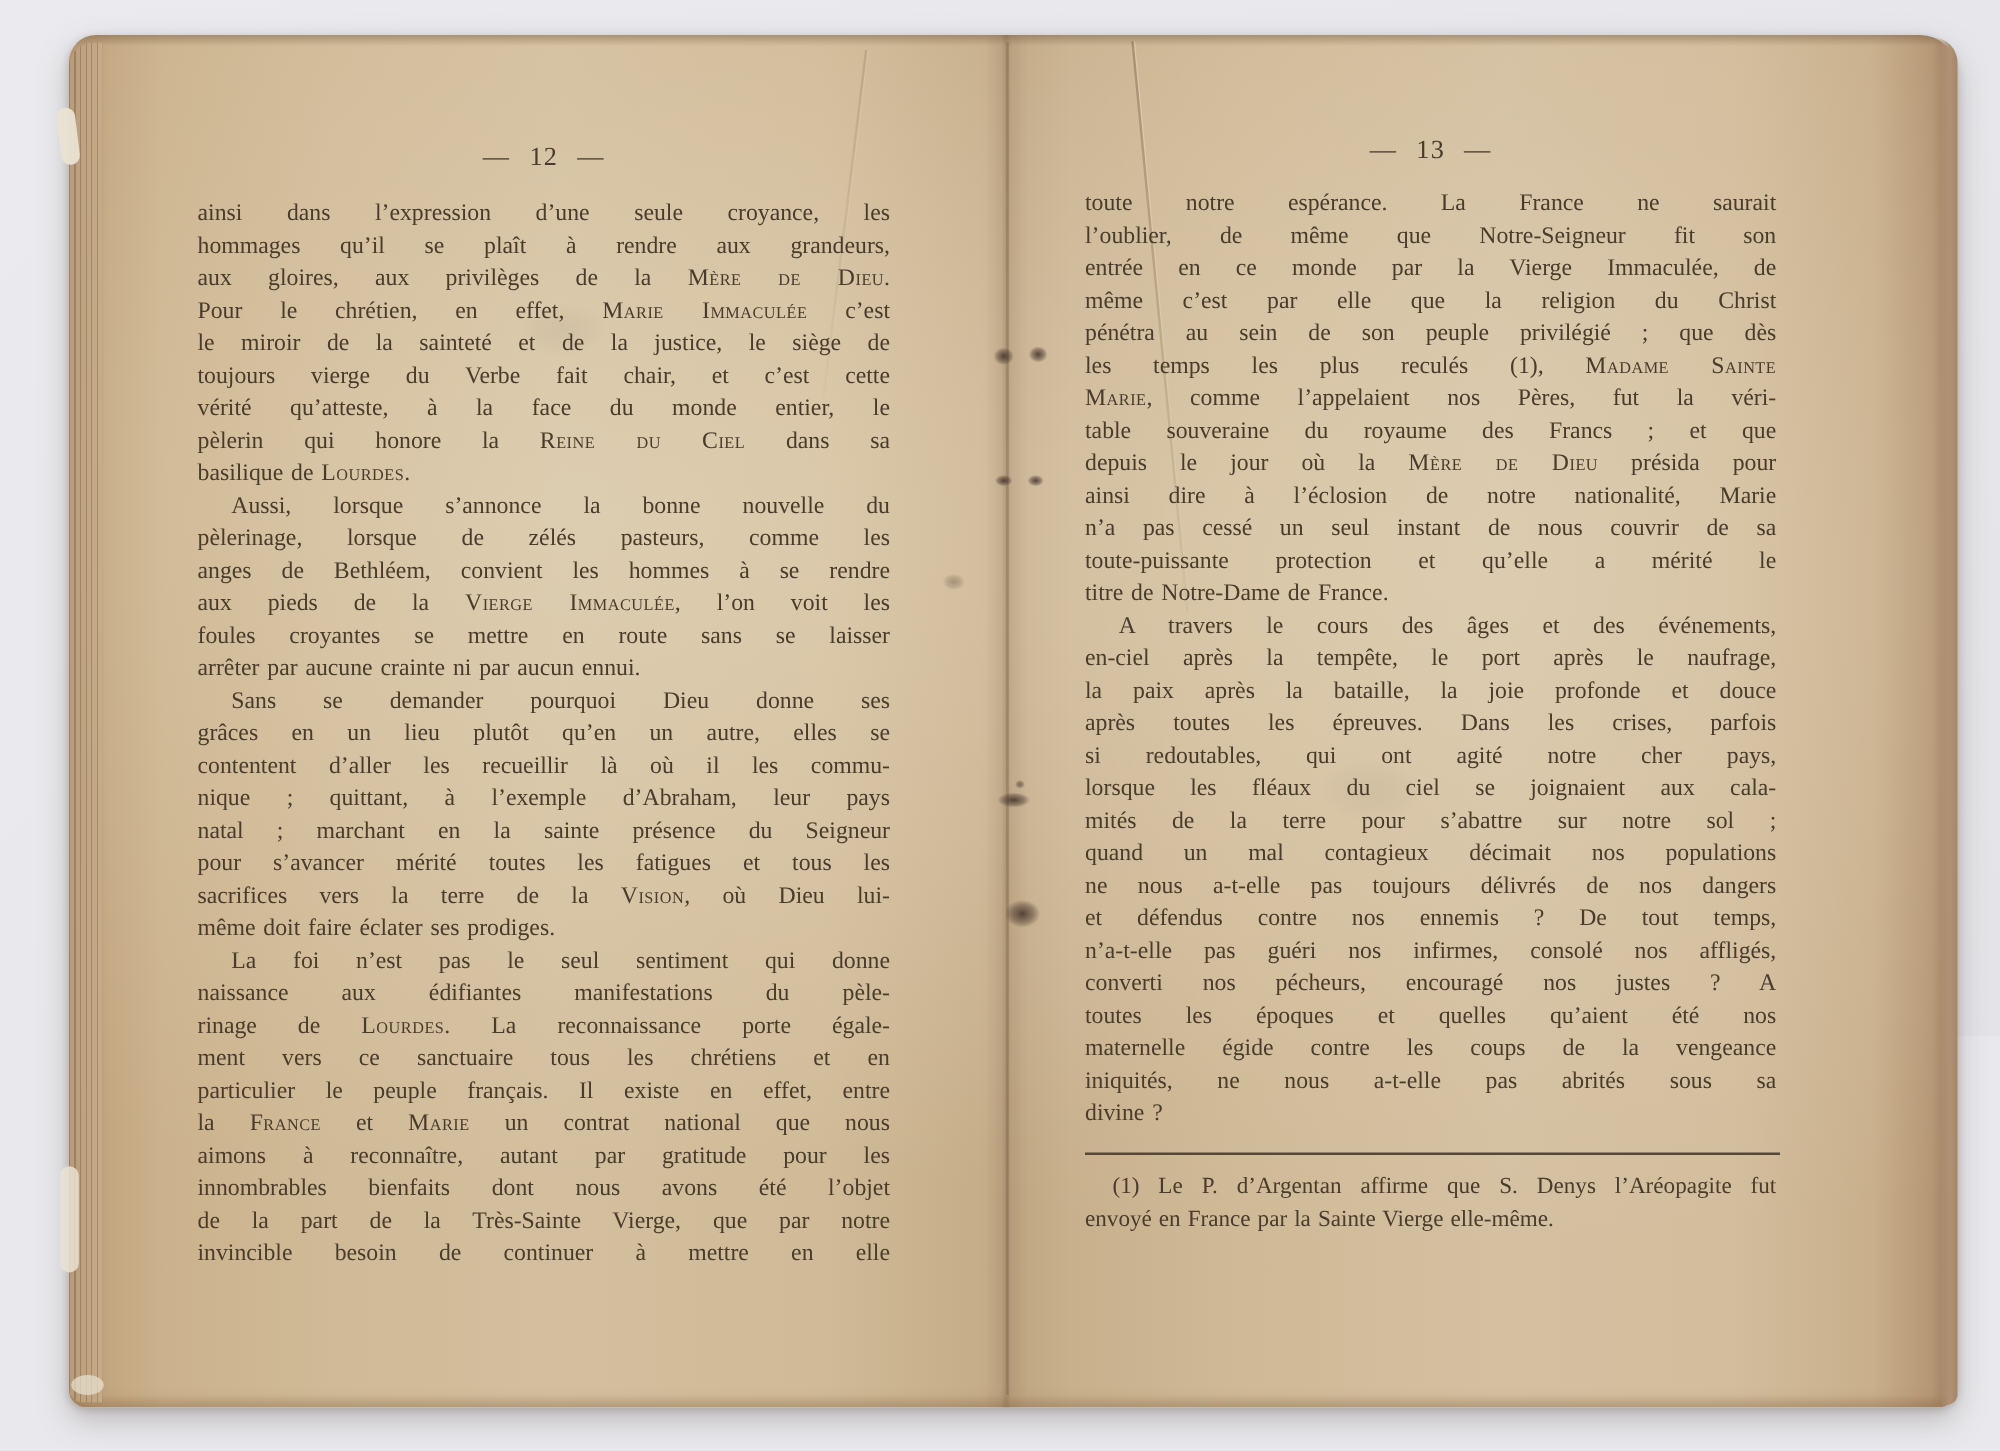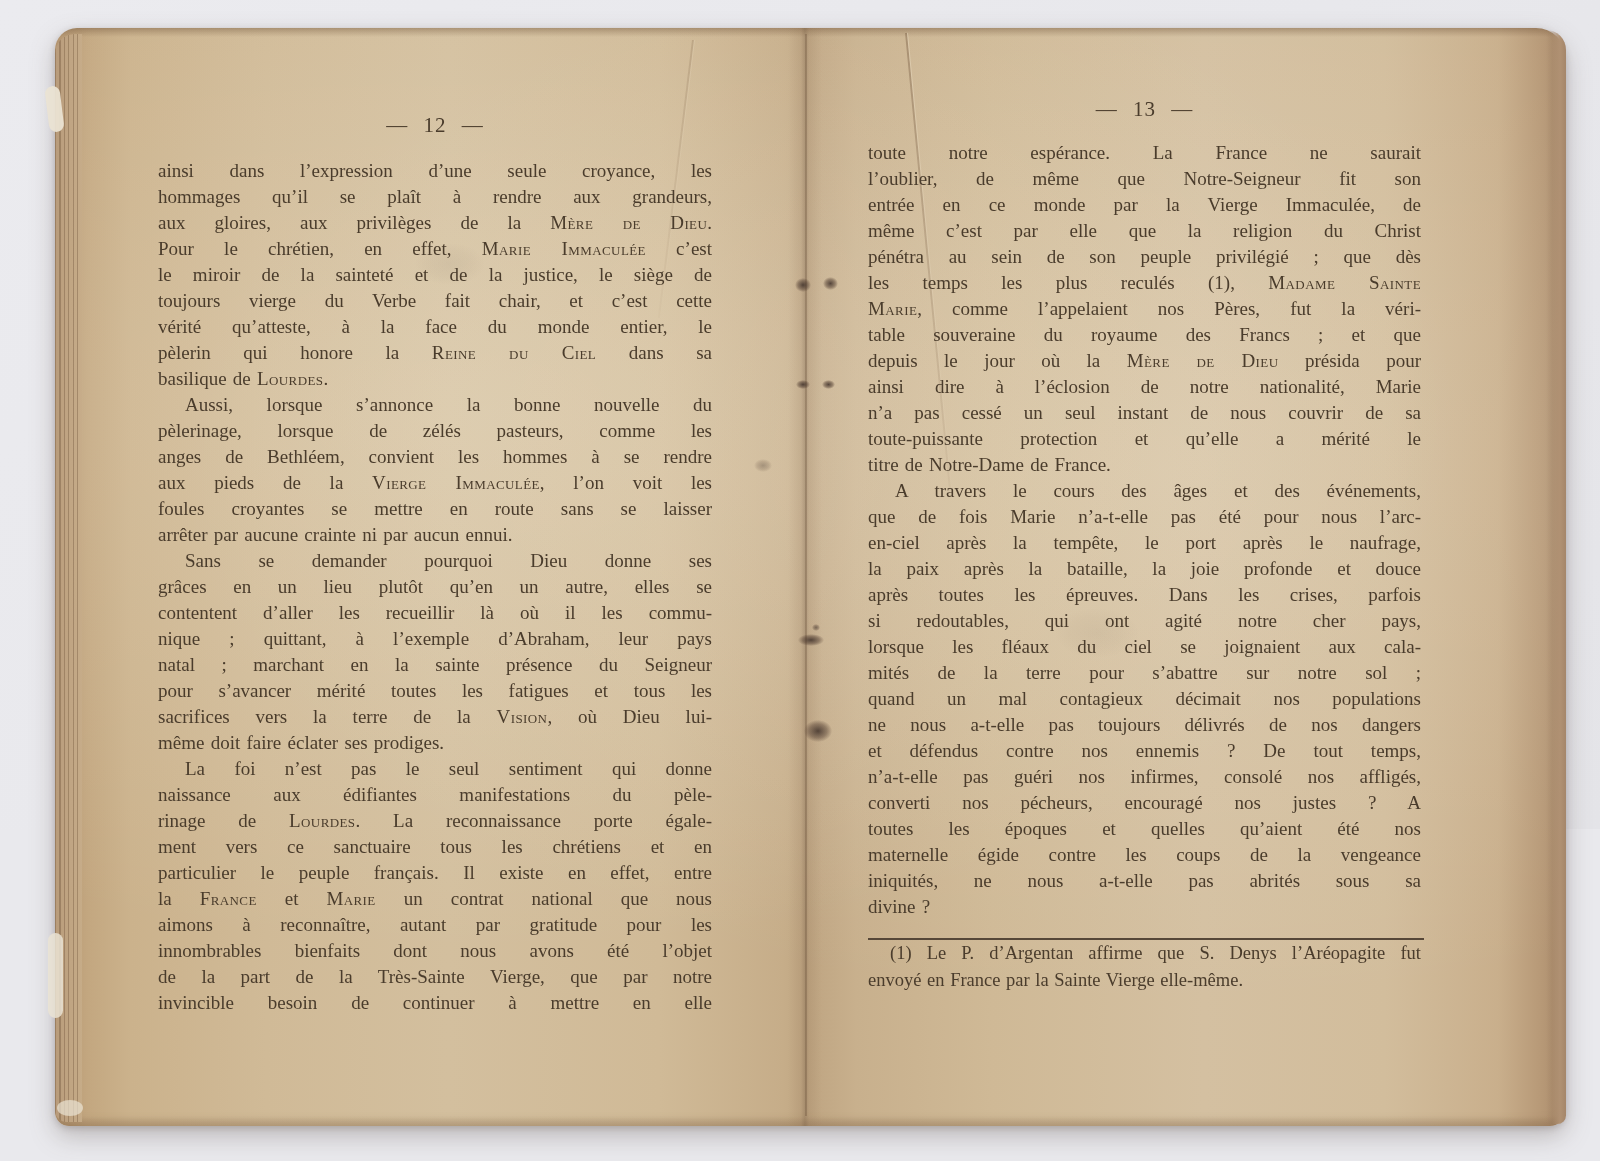--- a/index.html
+++ b/index.html
@@ -83,40 +83,40 @@
 
   
   .chip { position:absolute; background:#eae3d3; border-radius:8px; }
   .chip1 { left:-8px; top:58px;  width:15px; height:46px; transform:rotate(-7deg); opacity:.95; }
   .chip2 { left:-7px; top:905px; width:15px; height:85px; opacity:.85; }
   .chip3 { left:2px;  top:1072px; width:26px; height:16px; opacity:.7; border-radius:50%; }
 
   
   .col { position:absolute; z-index:3; color:var(--ink,#4a3c2c); }
   .col.left  { left:158px; top:112px; width:554px; }
-  .col.right { left:868px; top:96px; width:553px; }
+  .col.right { left:868px; top:106px; width:553px; }
 
   .page-number {
     text-align:center; font-size:21px; height:26px; line-height:26px;
     letter-spacing:1px; word-spacing:9px;
   }
   .textblock { margin-top:20px; font-size:19px; word-spacing:1.5px; }
   .col.right .textblock { margin-top:18px; }
 
   .line {
     line-height:26px; text-align:justify; text-align-last:justify;
     white-space:normal; hyphens:none;
   }
   .line.end    { text-align-last:left; }
   .line.indent { text-indent:27px; }
 
   .sc { font-variant:small-caps; letter-spacing:0.4px; }
 
   .fn-rule { margin-top:18px; width:556px; height:2px; background:#564738; }
-  .footnote { font-size:18.5px; word-spacing:1px; }
+  .footnote { margin-top:12px; font-size:18.5px; word-spacing:1px; }
   .footnote .line { line-height:27px; }
   .footnote .line.indent { text-indent:22px; }
 </style>
 </head>
 <body>
 
 <div class="stage">
 
   <div class="book">
     <div class="page-edges"></div>
@@ -208,21 +208,20 @@
           <div class="line"><span class="sc">Marie</span>, comme l’appelaient nos Pères, fut la véri-</div>
           <div class="line">table souveraine du royaume des Francs ; et que</div>
           <div class="line">depuis le jour où la <span class="sc">Mère de Dieu</span> présida pour</div>
           <div class="line">ainsi dire à l’éclosion de notre nationalité, Marie</div>
           <div class="line">n’a pas cessé un seul instant de nous couvrir de sa</div>
           <div class="line">toute-puissante protection et qu’elle a mérité le</div>
           <div class="line end">titre de Notre-Dame de France.</div>
         </div>
         <div class="para">
           <div class="line indent">A travers le cours des âges et des événements,</div>
-          <div class="line">que de fois Marie n’a-t-elle pas été pour nous l’arc-</div>
           <div class="line">en-ciel après la tempête, le port après le naufrage,</div>
           <div class="line">la paix après la bataille, la joie profonde et douce</div>
           <div class="line">après toutes les épreuves. Dans les crises, parfois</div>
           <div class="line">si redoutables, qui ont agité notre cher pays,</div>
           <div class="line">lorsque les fléaux du ciel se joignaient aux cala-</div>
           <div class="line">mités de la terre pour s’abattre sur notre sol ;</div>
           <div class="line">quand un mal contagieux décimait nos populations</div>
           <div class="line">ne nous a-t-elle pas toujours délivrés de nos dangers</div>
           <div class="line">et défendus contre nos ennemis ? De tout temps,</div>
           <div class="line">n’a-t-elle pas guéri nos infirmes, consolé nos affligés,</div>

